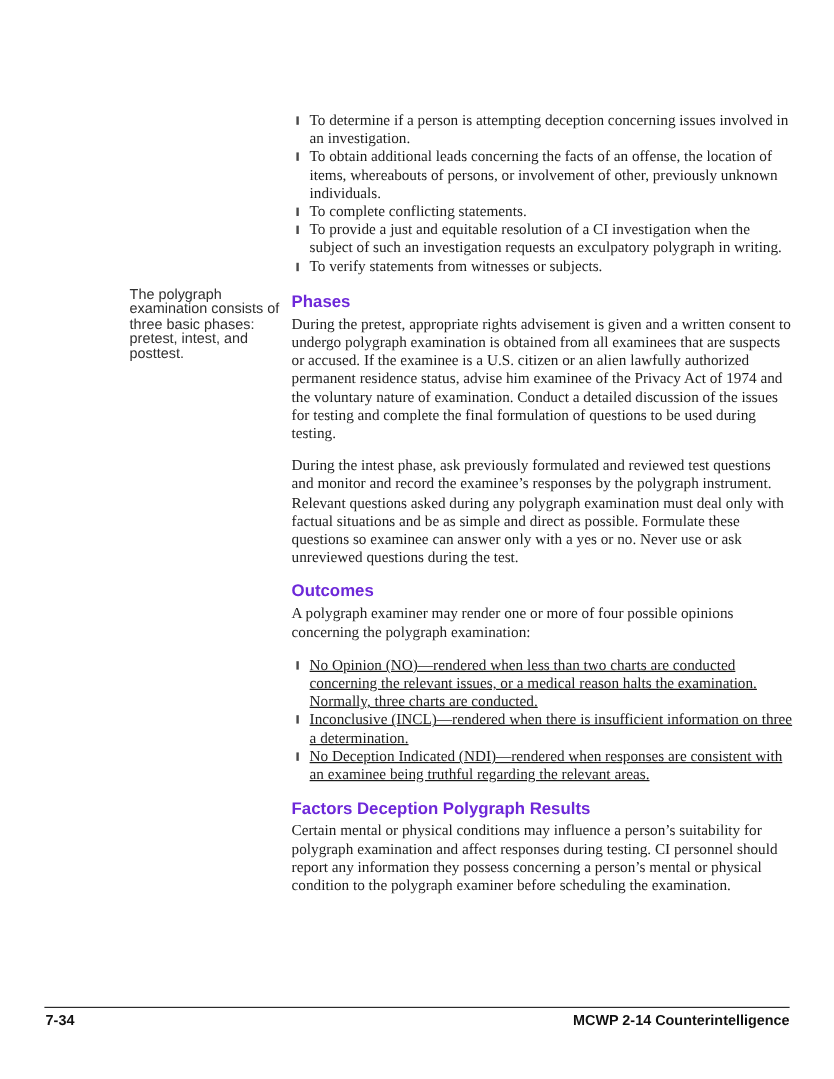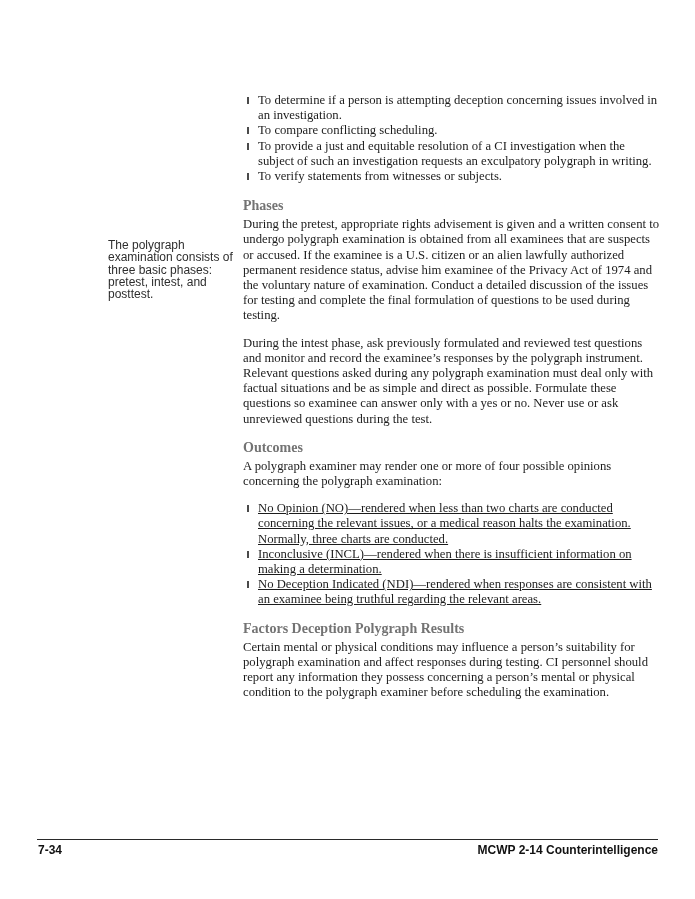--- a/index.html
+++ b/index.html
@@ -38,25 +38,25 @@
   }
   .tick {
     position: absolute;
     left: 4px;
     top: 4px;
     width: 2px;
     height: 7px;
     background: #4a4a4a;
   }
   .heading {
-    font-family: Liberation Serif, serif;
+    font-family: Liberation Sans, sans-serif;
     font-weight: bold;
     font-size: 14px;
     line-height: 17px;
-    color: #737373;
+    color: #6d28d9;
     margin: 12px 0 3px 0;
   }
   .heading.first { margin-top: 13px; }
   .list-gap { margin-top: 12px; text-decoration: underline; }
   .sidebar-note {
     position: absolute;
     left: 108px;
     top: 239px;
     width: 136px;
     font-family: "Liberation Sans", sans-serif;
@@ -88,35 +88,36 @@
 <div class="page">
 
   <div class="sidebar-note body-text">
     <span>The polygraph examination consists of three basic phases: pretest, intest, and posttest.</span>
   </div>
 
   <div class="main-col">
 
     <ul class="tick-list body-text">
       <li><span class="tick"></span><span>To determine if a person is attempting deception concerning issues involved in an investigation.</span></li>
-      <li><span class="tick"></span><span>To compare conflicting scheduling.</span></li>
+      <li><span class="tick"></span><span>To obtain additional leads concerning the facts of an offense, the location of items, whereabouts of persons, or involvement of other, previously unknown individuals.</span></li>
+      <li><span class="tick"></span><span>To complete conflicting statements.</span></li>
       <li><span class="tick"></span><span>To provide a just and equitable resolution of a CI investigation when the subject of such an investigation requests an exculpatory polygraph in writing.</span></li>
       <li><span class="tick"></span><span>To verify statements from witnesses or subjects.</span></li>
     </ul>
 
     <div class="heading first">Phases</div>
     <p class="body-text">During the pretest, appropriate rights advisement is given and a written consent to undergo polygraph examination is obtained from all examinees that are suspects or accused. If the examinee is a U.S. citizen or an alien lawfully authorized permanent residence status, advise him examinee of the Privacy Act of 1974 and the voluntary nature of examination. Conduct a detailed discussion of the issues for testing and complete the final formulation of questions to be used during testing.</p>
     <p class="body-text">During the intest phase, ask previously formulated and reviewed test questions and monitor and record the examinee’s responses by the polygraph instrument. Relevant questions asked during any polygraph examination must deal only with factual situations and be as simple and direct as possible. Formulate these questions so examinee can answer only with a yes or no. Never use or ask unreviewed questions during the test.</p>
 
     <div class="heading">Outcomes</div>
     <p class="body-text">A polygraph examiner may render one or more of four possible opinions concerning the polygraph examination:</p>
 
     <ul class="tick-list body-text list-gap">
       <li><span class="tick"></span><span>No Opinion (NO)—rendered when less than two charts are conducted concerning the relevant issues, or a medical reason halts the examination. Normally, three charts are conducted.</span></li>
-      <li><span class="tick"></span><span>Inconclusive (INCL)—rendered when there is insufficient information on making a determination.</span></li>
+      <li><span class="tick"></span><span>Inconclusive (INCL)—rendered when there is insufficient information on three a determination.</span></li>
       <li><span class="tick"></span><span>No Deception Indicated (NDI)—rendered when responses are consistent with an examinee being truthful regarding the relevant areas.</span></li>
     </ul>
 
     <div class="heading">Factors Deception Polygraph Results</div>
     <p class="body-text">Certain mental or physical conditions may influence a person’s suitability for polygraph examination and affect responses during testing. CI personnel should report any information they possess concerning a person’s mental or physical condition to the polygraph examiner before scheduling the examination.</p>
 
   </div>
 
   <div class="footer-rule"></div>
   <div class="footer-text footer-left">7-34</div>

